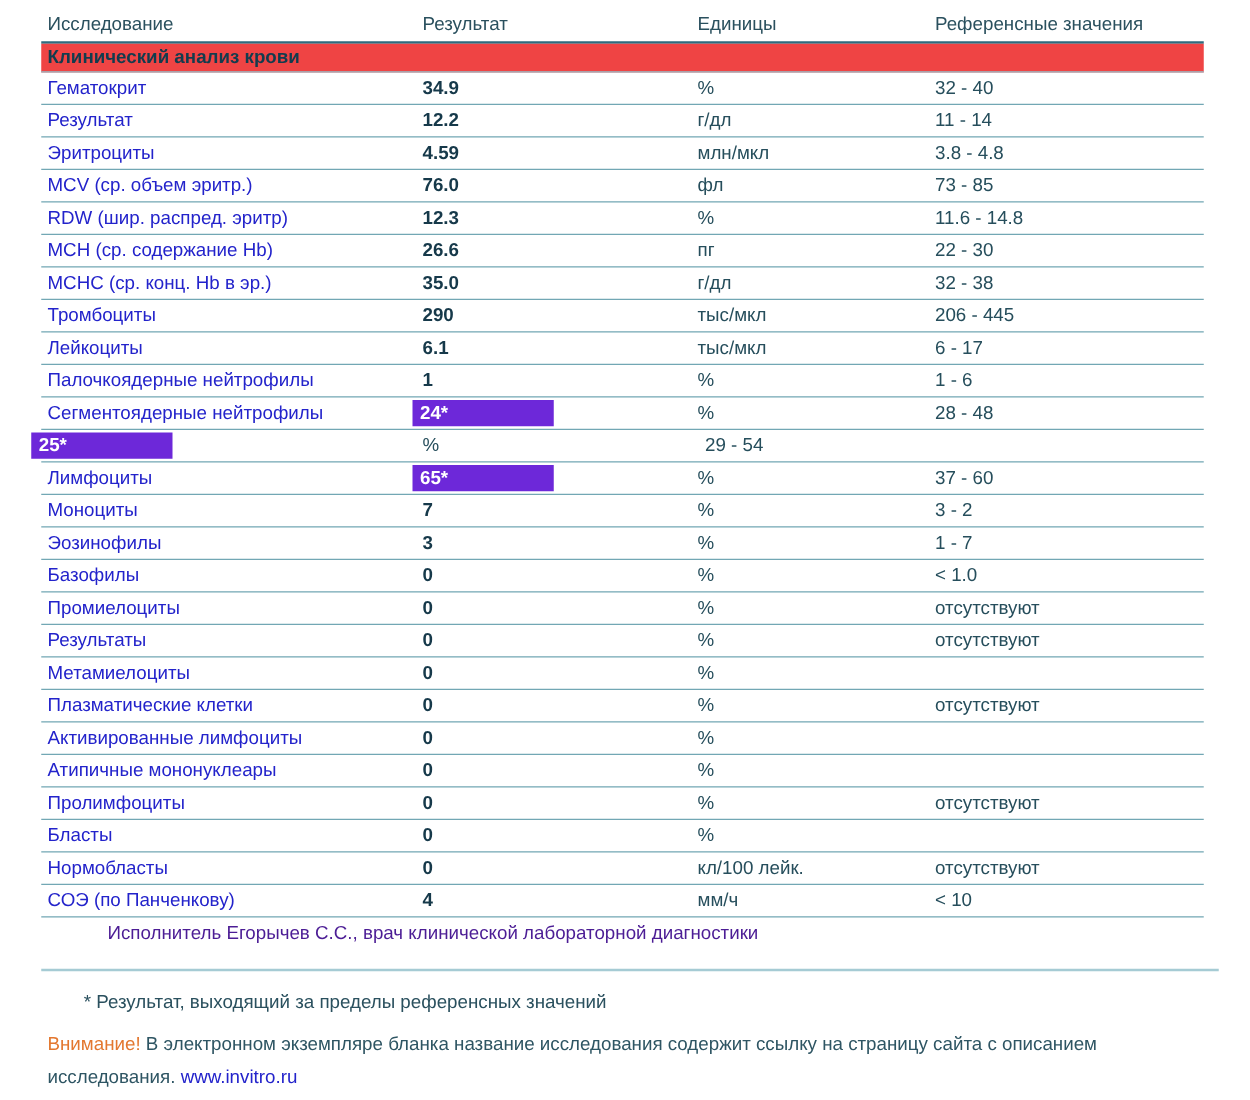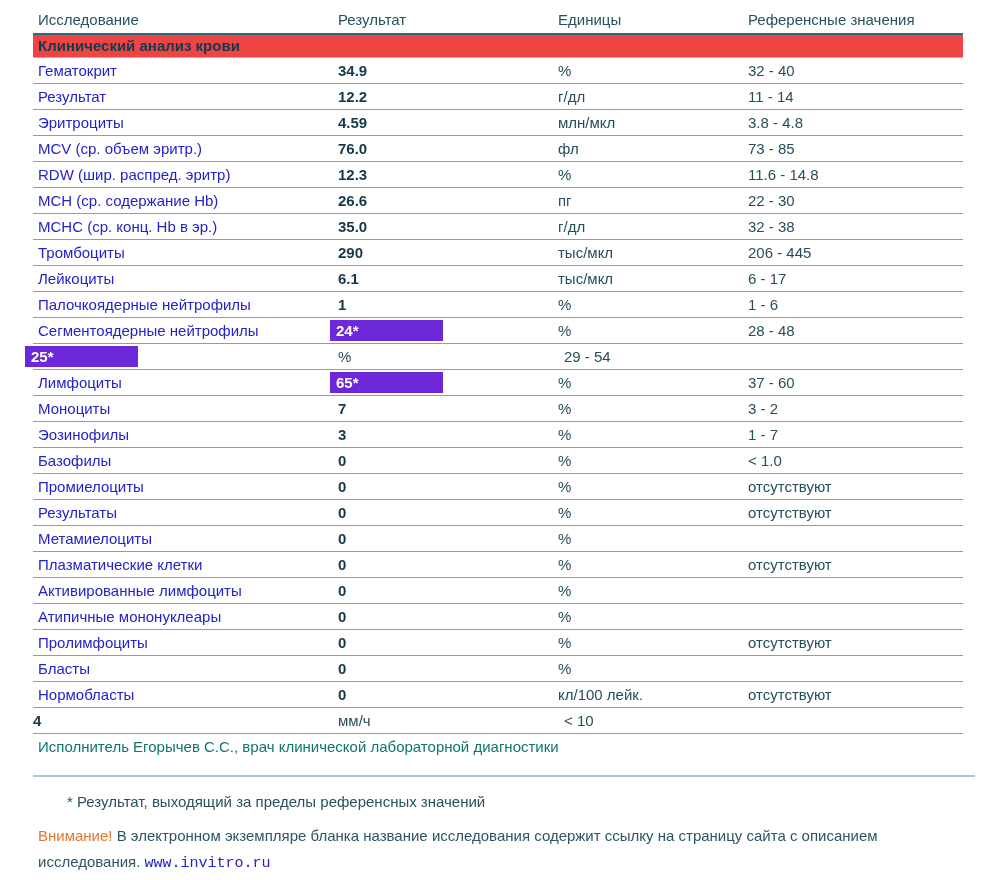--- a/index.html
+++ b/index.html
@@ -62,21 +62,22 @@
     height: 21px;
     margin-left: -8px;
     padding-left: 6px;
     background: #6d28d9;
     color: #ffffff;
   }
   .executor {
     height: 25px;
     line-height: 25px;
     padding-left: 5px;
-    color: #0f766e;
+    color: #4c1d95;
+    margin-left: 48px;
   }
   .separator {
     margin-top: 16px;
     width: 942px;
     border-top: 2px solid #a5cbd4;
   }
   .footnote {
     margin-top: 14px;
     padding-left: 5px;
     line-height: 22px;
@@ -88,21 +89,20 @@
     padding-left: 5px;
     max-width: 945px;
     line-height: 25.5px;
     color: #2e5563;
   }
   .orange { color: #e3772f; }
   .link {
     color: #2323cb;
     text-decoration: none;
     cursor: pointer;
-    font-family: Liberation Mono, monospace;
   }
   .disclaimer {
     padding-left: 5px;
     line-height: 25px;
   }
 </style>
 </head>
 <body>
 
 <div class="doc">
@@ -293,20 +293,21 @@
   </div>
 
   <div class="row data">
     <div class="cell c1 test-name">Нормобласты</div>
     <div class="cell c2"><span class="result">0</span></div>
     <div class="cell c3">кл/100 лейк.</div>
     <div class="cell c4">отсутствуют</div>
   </div>
 
   <div class="row data">
+    <div class="cell c1 test-name">СОЭ (по Панченкову)</div>
     <div class="cell c2"><span class="result">4</span></div>
     <div class="cell c3">мм/ч</div>
     <div class="cell c4">&lt; 10</div>
   </div>
 </div>
 
   <div class="executor">Исполнитель Егорычев С.С., врач клинической лабораторной диагностики</div>
 
   <div class="separator"></div>
 

